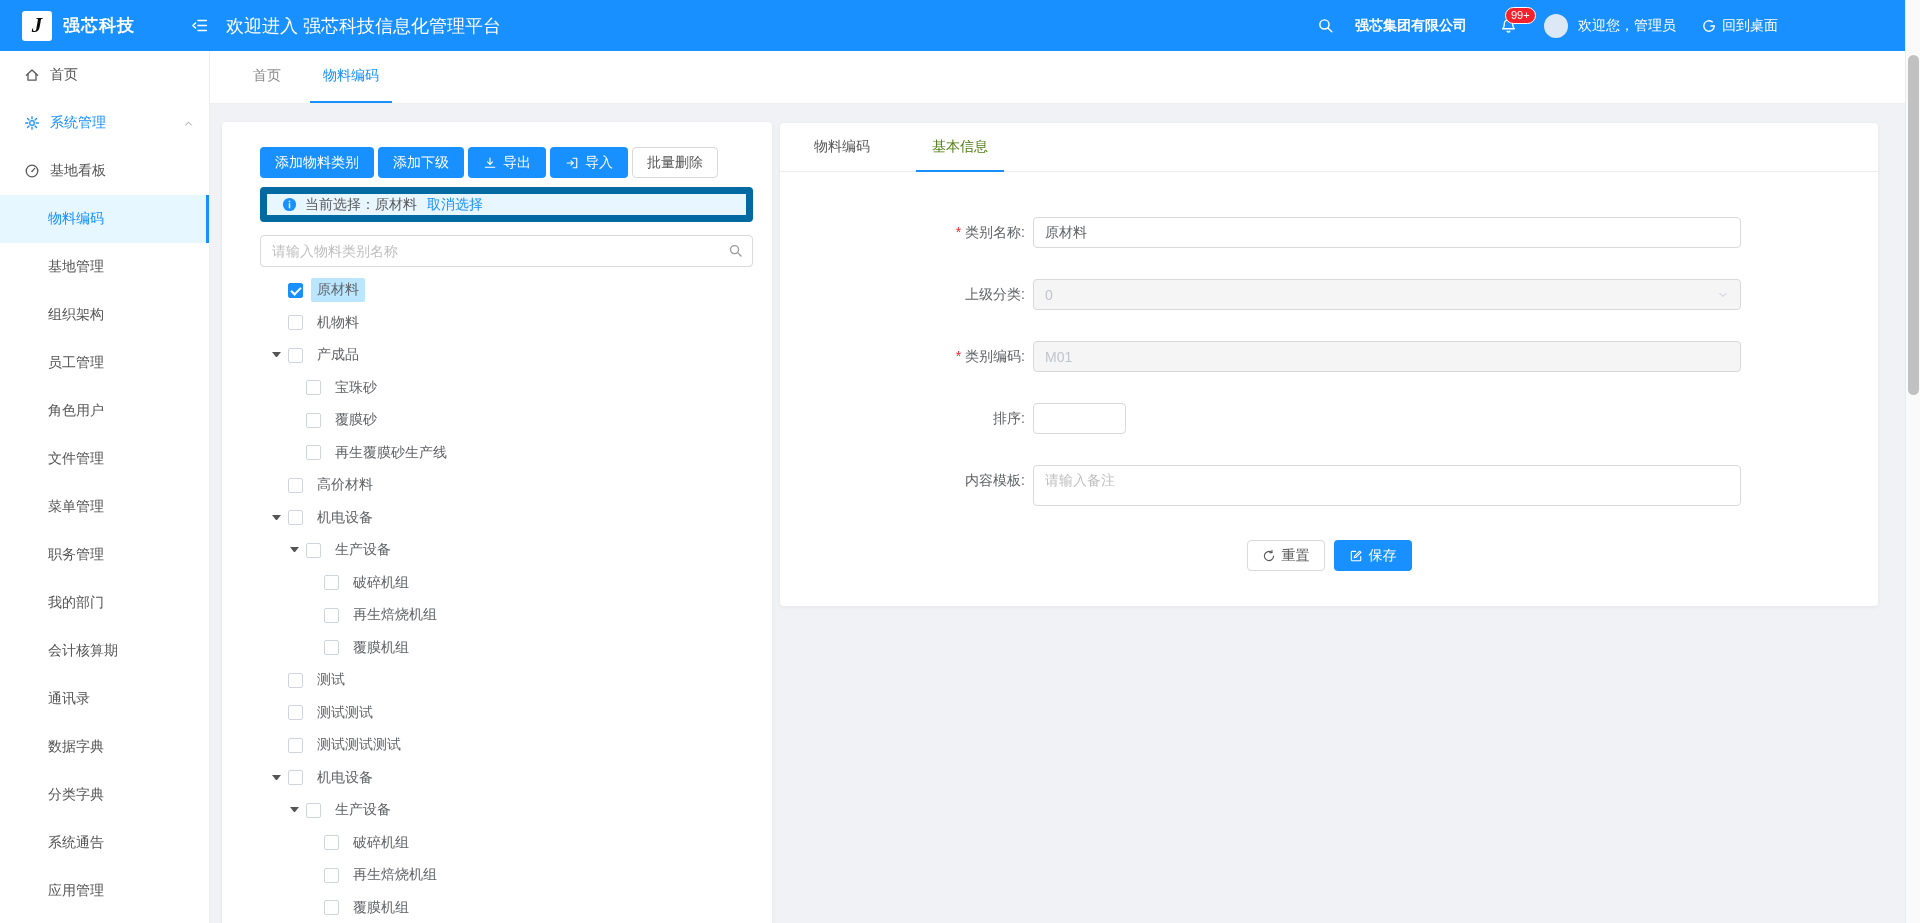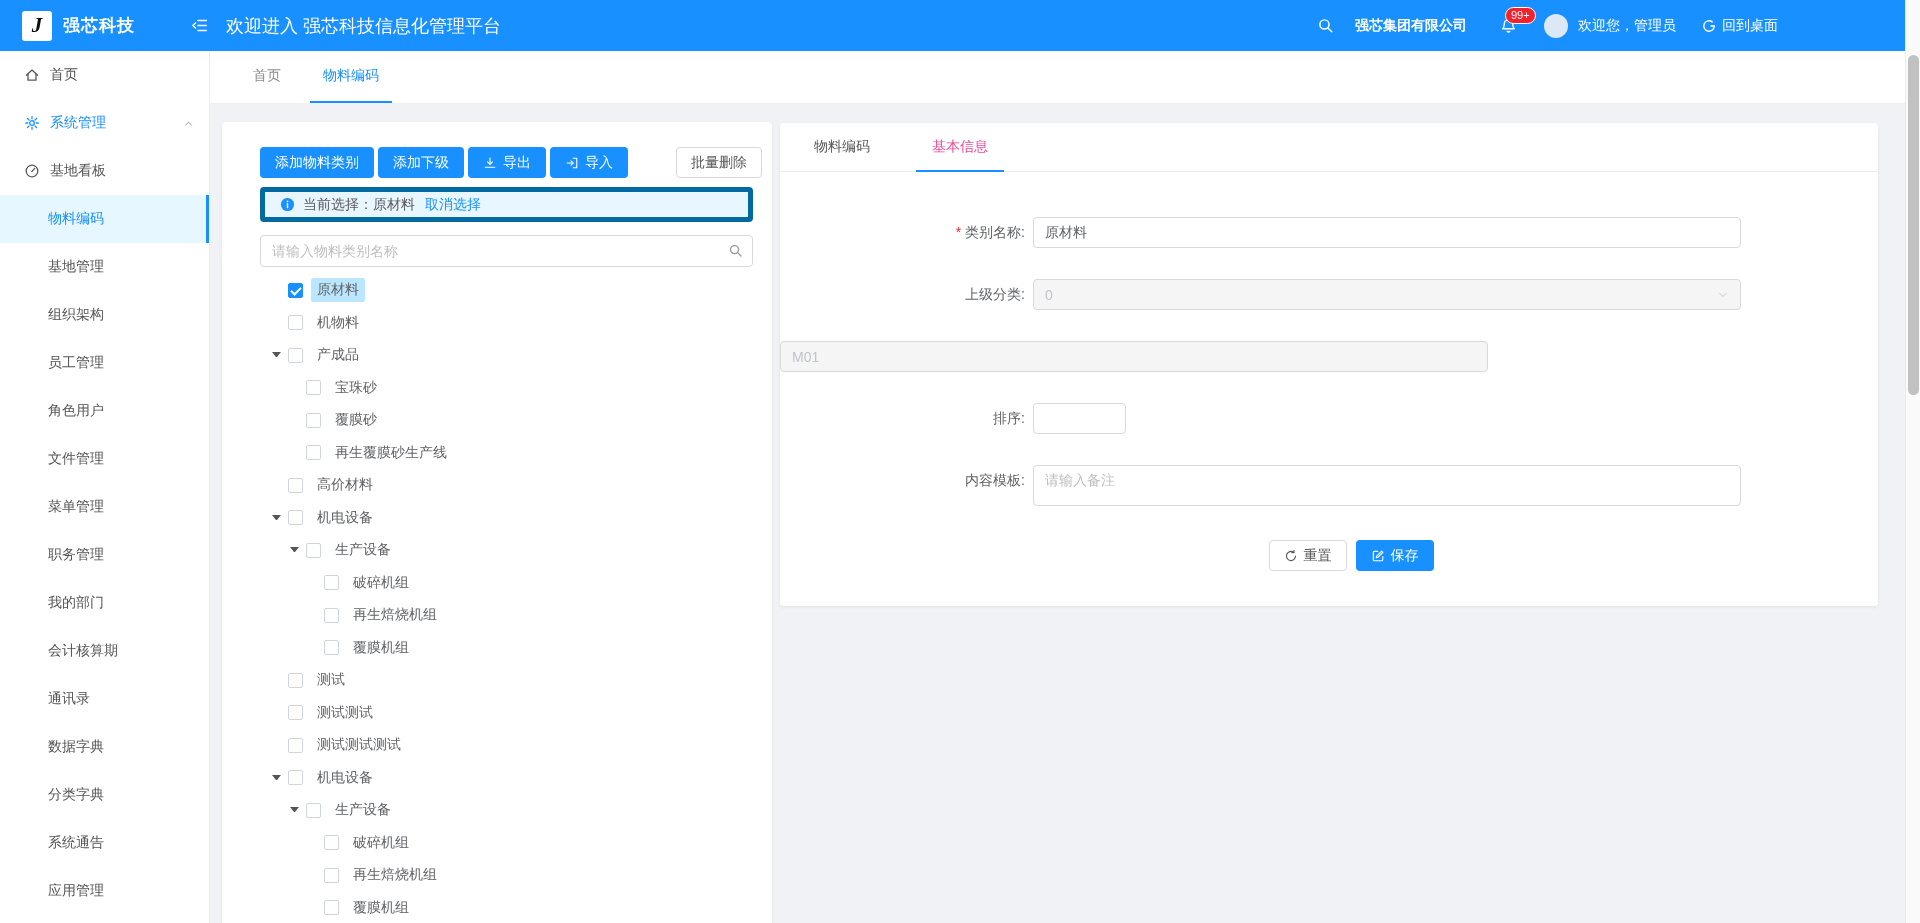--- a/index.html
+++ b/index.html
@@ -53,25 +53,25 @@
   .main { position:absolute; left:210px; top:104px; width:1695px; height:819px; background:#f0f2f5; overflow:hidden; }
   .card { background:#fff; border-radius:4px; box-shadow:0 1px 4px rgba(0,21,41,.06); }
   .left-card { position:absolute; left:12px; top:18px; width:550px; height:830px; padding:25px 19px 0 38px; }
   .right-card { position:absolute; left:570px; top:19px; width:1098px; height:483px; }
 
   
   .toolbar { display:flex; gap:4px; }
   .btn { height:31px; border-radius:4px; display:inline-flex; align-items:center; justify-content:center;
     padding:0 14px; font-size:14px; cursor:pointer; border:1px solid transparent; white-space:nowrap; }
   .btn.primary { background:#1890ff; color:#fff; }
-  .btn.default { background:#fff; border-color:#d9d9d9; color:#595959;margin-left:44px; }
+  .btn.default { background:#fff; border-color:#d9d9d9; color:#595959; }
   .btn .b-icn { width:14px; height:14px; margin-right:6px; }
 
   
-  .alert { margin-top:9px; height:35px; background:#e8f6ff; border:5px solid #0369a1; border-radius:4px;
+  .alert { margin-top:9px; height:35px; background:#e8f6ff; border:7px solid #0369a1; border-radius:4px;
     display:flex; align-items:center; padding:0 15px; color:#595959; }
   .alert .a-icn { width:15px; height:15px; color:#1890ff; margin-right:8px; flex:none; }
   .alert-link { color:#1890ff; margin-left:10px; cursor:pointer; }
 
   
   .search { margin-top:13px; position:relative; }
   .search input { width:100%; height:32px; border:1px solid #d9d9d9; border-radius:4px;
     padding:0 32px 0 11px; font:inherit; color:#333; outline:none; }
   .search input::placeholder { color:#bfbfbf; }
   .search .s-icn { position:absolute; right:10px; top:8px; width:15px; height:15px; color:#999; }
@@ -87,21 +87,21 @@
   .cbox.checked { background:#1890ff; border-color:#1890ff; }
   .cbox.checked::after { content:''; position:absolute; left:4px; top:1px; width:4px; height:8px;
     border:solid #fff; border-width:0 2px 2px 0; transform:rotate(45deg); }
   .tree-label { margin-left:8px; color:#606266; padding:3px 6px; border-radius:2px; white-space:nowrap; }
   .tree-label.selected { background:#bae7ff; }
 
   
   .rtabs { height:49px; border-bottom:1px solid #ececec; display:flex; align-items:stretch; padding-left:18px; }
   .rtab { display:flex; align-items:center; padding:0 16px; margin-right:30px; color:#595959;
     border-bottom:2px solid transparent; cursor:pointer; margin-bottom:-1px; }
-  .rtab.active { color:#ec4899; border-bottom-color:#1890ff; font-weight:500; }
+  .rtab.active { color:#4d7c0f; border-bottom-color:#1890ff; font-weight:500; }
 
   
   .form { padding-top:45px; }
   .frow { display:flex; margin-bottom:31px; }
   .flabel { width:253px; text-align:right; padding-right:8px; line-height:31px; color:#606266; flex:none; white-space:nowrap; }
   .req { color:#f5222d; margin-right:4px; }
   .fctl { width:708px; }
   .f-input { width:100%; height:31px; border:1px solid #d9d9d9; border-radius:4px; padding:0 11px;
     font:inherit; color:#606266; background:#fff; outline:none; }
   .f-input::placeholder { color:#bfbfbf; }
@@ -433,20 +433,21 @@
               <span>0</span>
               <span class="icn sel-icn">
                 <svg viewBox="0 0 16 16" fill="none" stroke="currentColor" stroke-width="1.3" stroke-linecap="round" stroke-linejoin="round">
                   <path d="M3.8 5.8 8 10l4.2-4.2"></path>
                 </svg>
               </span>
             </div>
           </div>
         </div>
         <div class="frow">
+          <div class="flabel"><span class="req">*</span>类别编码:</div>
           <div class="fctl"><input type="text" class="f-input" disabled="" value="M01" style=""></div>
         </div>
         <div class="frow">
           <div class="flabel">排序:</div>
           <div class="fctl"><input type="text" class="f-input f-small" style=""></div>
         </div>
         <div class="frow">
           <div class="flabel">内容模板:</div>
           <div class="fctl"><textarea class="f-area" placeholder="请输入备注" style=""></textarea></div>
         </div>

